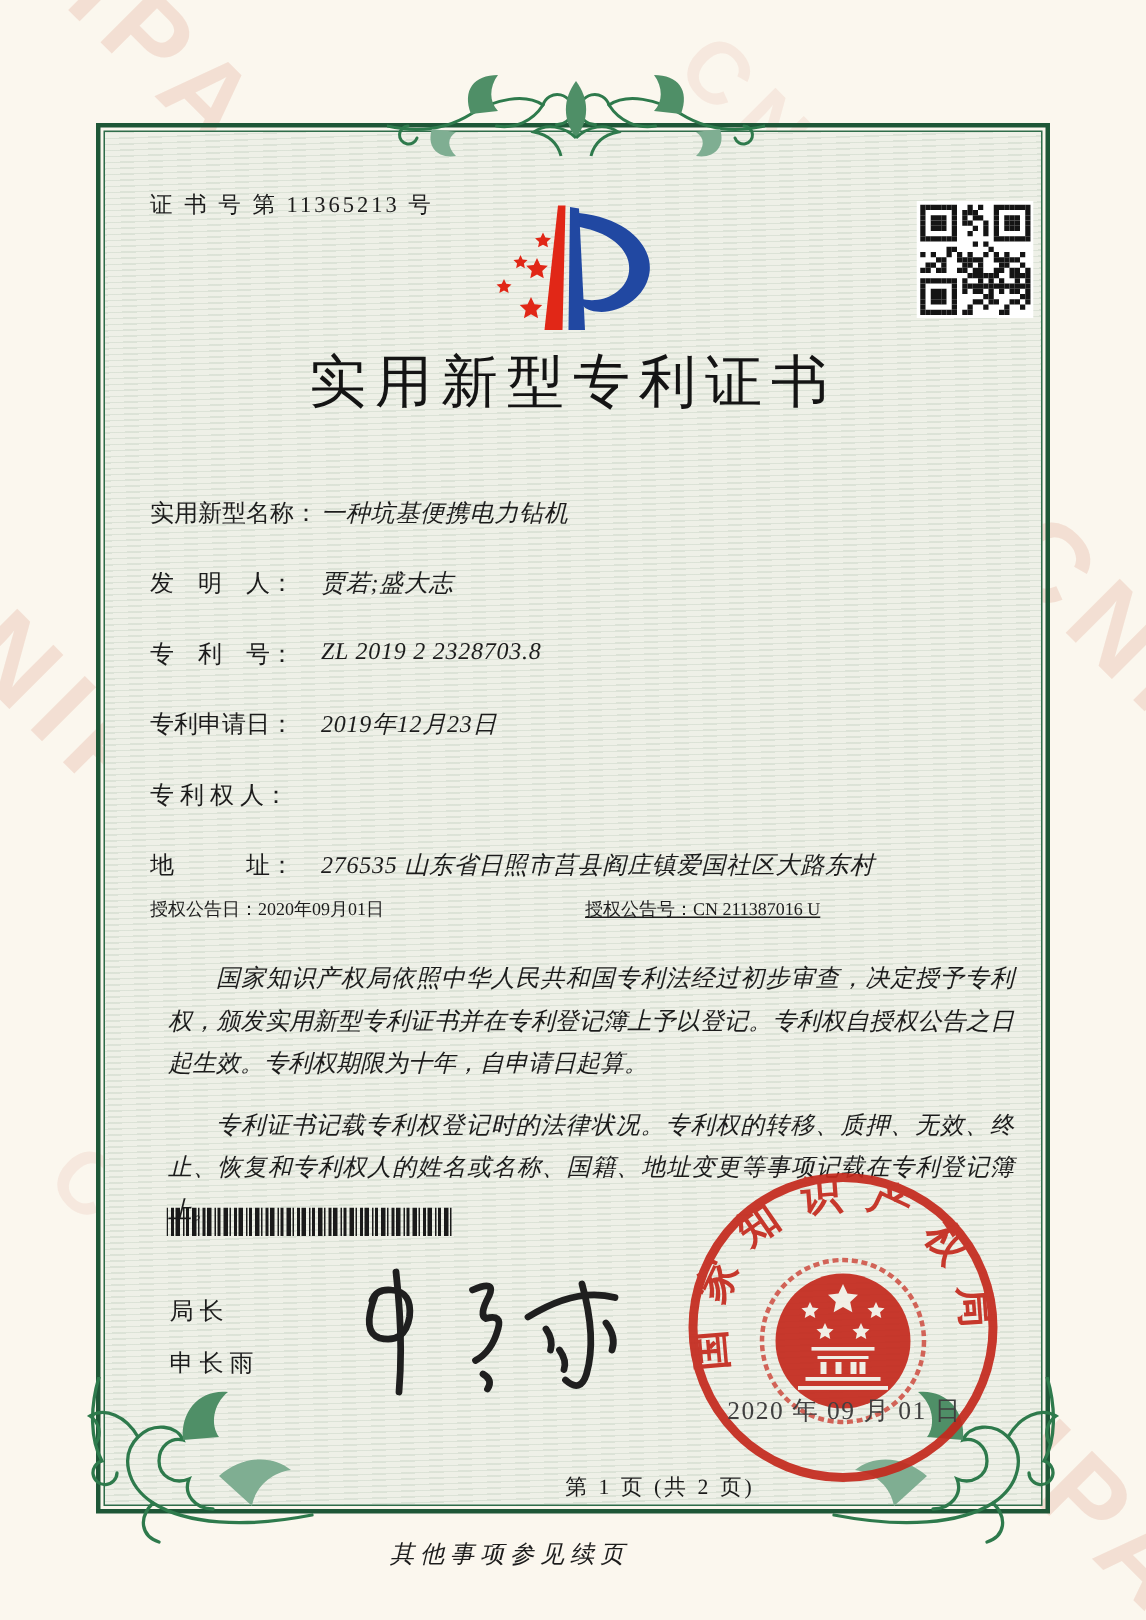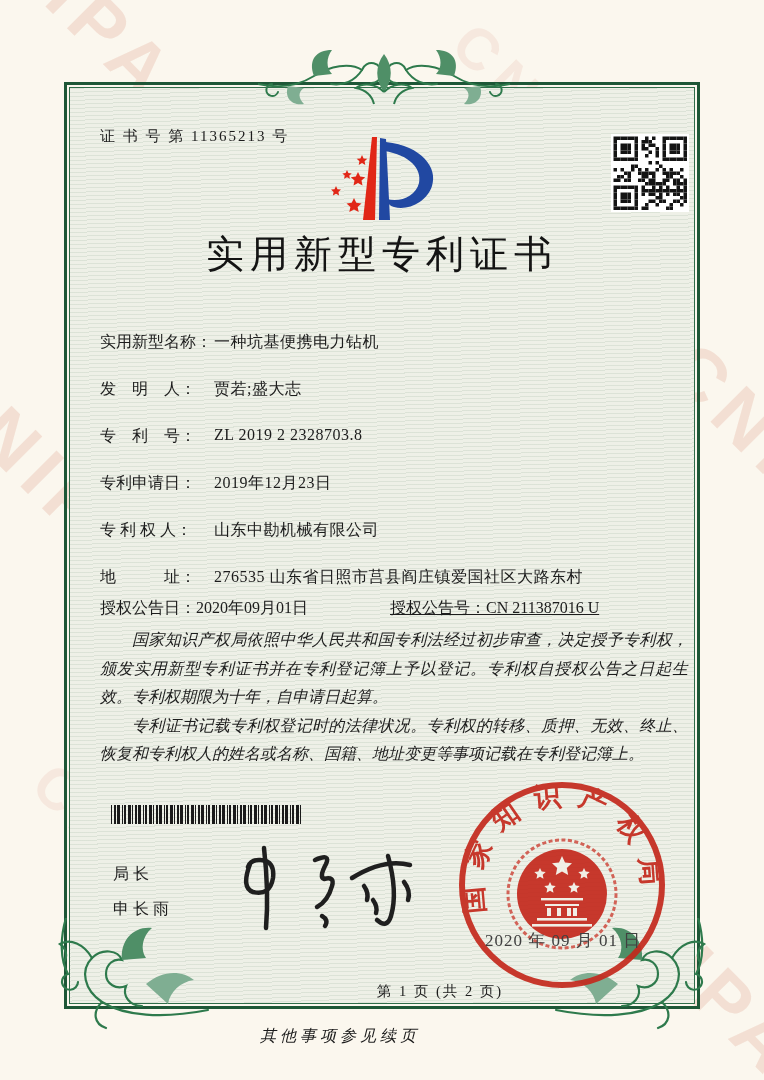--- a/index.html
+++ b/index.html
@@ -36,27 +36,27 @@
   .orn{position:absolute;z-index:4;pointer-events:none;}
   
   .content{position:absolute;inset:0;z-index:5;}
   .abs{position:absolute;}
   .cert-no{left:100px;top:127px;font-size:15px;letter-spacing:2px;white-space:pre;}
   .title{left:64px;top:229px;width:636px;text-align:center;
          font-size:38px;font-weight:normal;letter-spacing:6px;color:#141414;}
   .fields{left:100px;top:332px;width:590px;}
   .frow{height:47px;display:flex;align-items:flex-start;font-size:16px;}
   .frow .lab{display:inline-block;width:114px;white-space:pre;}
-  .frow .val{white-space:pre;letter-spacing:0.5px;}
-  .grant{left:100px;top:598px;width:590px;font-size:16px;}
+  .frow .val{white-space:pre;letter-spacing:0.5px;font-style:italic;}
+  .grant{left:100px;top:598px;width:590px;font-size:12px;}
   .grant .g2{position:absolute;left:290px;top:0;white-space:pre;text-decoration:underline;}
   .grant .g1{white-space:pre;}
   .paras{left:100px;top:627px;width:588px;font-size:16px;line-height:28.5px;
          font-style:italic;text-align:justify;}
-  .paras p{margin:0;text-indent:2em;font-family:Liberation Mono, monospace;}
+  .paras p{margin:12px;text-indent:2em;}
   .sig-title{left:113px;top:864px;font-size:16px;letter-spacing:4px;}
   .sig-name{left:113px;top:899px;font-size:16px;letter-spacing:4px;}
   .seal-date{left:462px;top:929px;width:202px;text-align:center;
              font-size:17px;letter-spacing:1px;color:#404040;z-index:7;}
   .pagination{left:64px;top:982px;width:752px;text-align:center;
               font-size:14.5px;letter-spacing:2px;}
   .footer-note{left:0;top:1026px;width:680px;text-align:center;
                font-size:16px;font-style:italic;letter-spacing:4px;}
   svg{display:block;}
 </style>
@@ -368,21 +368,20 @@
     <div class="frow">
       <span class="lab">专　利　号：</span>
       <span class="val">ZL 2019 2 2328703.8</span>
     </div>
     <div class="frow">
       <span class="lab">专利申请日：</span>
       <span class="val">2019年12月23日</span>
     </div>
     <div class="frow">
       <span class="lab">专 利 权 人：</span>
-      <span class="val">山东中勘机械有限公司</span>
     </div>
     <div class="frow">
       <span class="lab">地　　　址：</span>
       <span class="val">276535 山东省日照市莒县阎庄镇爱国社区大路东村</span>
     </div>
   </div>
 
   <div class="abs grant">
     <span class="g1"><span>授权公告日：</span><span>2020年09月01日</span></span>
     <span class="g2"><span>授权公告号：</span><span>CN 211387016 U</span></span>

